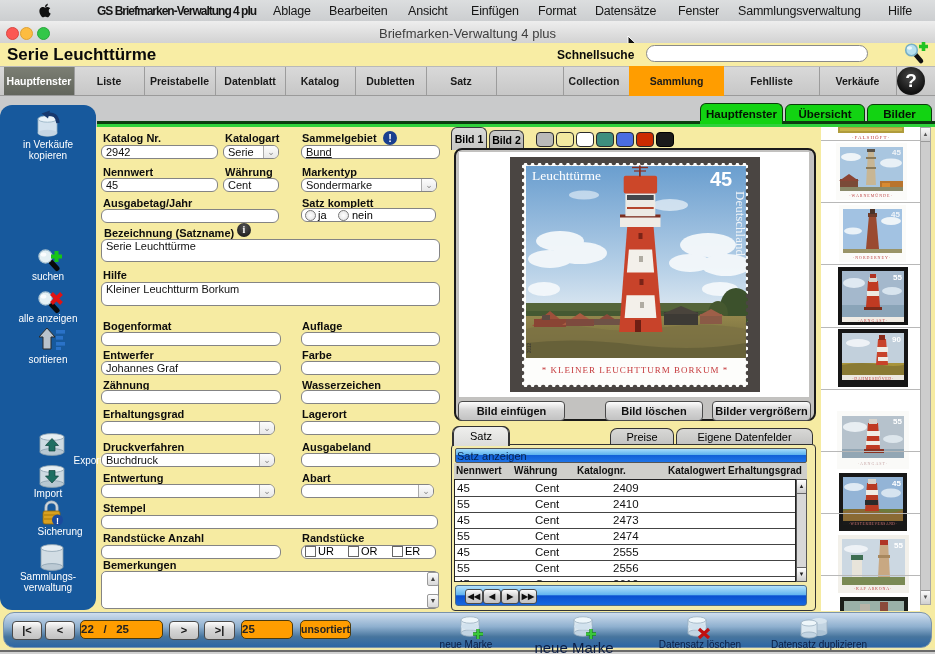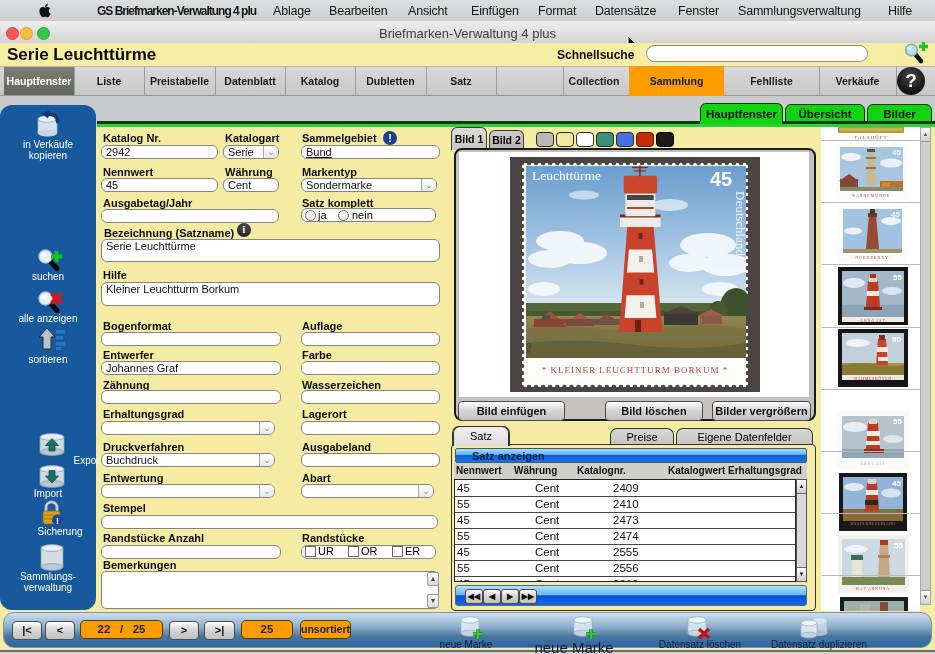--- a/index.html
+++ b/index.html
@@ -4,21 +4,21 @@
   html,body{margin:0;padding:0;}
   body{width:935px;height:654px;overflow:hidden;position:relative;font-family:"Liberation Sans",sans-serif;background:#f6eba2;}
   .ab{position:absolute;}
   .lb{position:absolute;font-weight:bold;font-size:11px;color:#0d0d0d;white-space:nowrap;}
   .fd{position:absolute;background:#fff;border:1px solid #848484;border-radius:6px;height:12px;font-size:11px;color:#111;padding:0 0 0 4px;white-space:nowrap;line-height:12px;}
   .dd{position:absolute;background:#fff;border:1px solid #848484;border-radius:6px;height:12px;font-size:11px;color:#111;line-height:12px;}
   .dd .ar{position:absolute;right:0;top:0;bottom:0;width:14px;border-left:1px solid #aaa;background:linear-gradient(#fcfcfc,#e8e8e8);border-radius:0 5px 5px 0;color:#8a8a8a;font-size:9px;text-align:center;line-height:12px;}
   .tabtxt{position:absolute;top:66px;height:30px;line-height:30px;text-align:center;font-size:10.5px;font-weight:bold;color:#1a1a1a;}
   .mi{position:absolute;top:0;height:21px;line-height:22px;font-size:12.5px;color:#151515;white-space:nowrap;letter-spacing:-0.2px;}
   .btn{position:absolute;background:linear-gradient(#fdfdfd,#d6d6d6 45%,#c2c2c2);border:1px solid #4a4a4a;border-radius:4px;text-align:center;font-weight:bold;font-size:11px;color:#111;}
-  .obtn{position:absolute;background:#ff9d00;border:1.5px solid #4a3a10;border-radius:5px;text-align:center;font-weight:bold;font-size:11.5px;color:#222;}
+  .obtn{position:absolute;background:#ff9d00;border:1.5px solid #4a3a10;border-radius:5px;text-align:left;font-weight:bold;font-size:11.5px;color:#222;}
   .sbt{position:absolute;font-size:10px;color:#fff;text-align:center;width:96px;left:0;}
 </style></head>
 <body>
 
 <div class="ab" style="left:0;top:0;width:935px;height:21px;background:linear-gradient(#dcdedf,#ccced0);border-bottom:1px solid #b4b6b8;"></div>
 <svg class="ab" style="left:38px;top:3px;" width="14" height="15" viewBox="0 0 170 170">
     <path fill="#111" d="M150.37 130.25c-2.45 5.66-5.35 10.87-8.71 15.66-4.58 6.53-8.33 11.05-11.22 13.56-4.48 4.12-9.28 6.23-14.42 6.35-3.69 0-8.14-1.05-13.32-3.18-5.197-2.12-9.973-3.17-14.34-3.17-4.58 0-9.492 1.05-14.746 3.17-5.262 2.13-9.501 3.24-12.742 3.35-4.929.21-9.842-1.96-14.746-6.52-3.13-2.73-7.045-7.41-11.735-14.04-5.032-7.08-9.169-15.29-12.41-24.65-3.471-10.11-5.211-19.9-5.211-29.378 0-10.857 2.346-20.221 7.045-28.068 3.693-6.303 8.606-11.275 14.755-14.925s12.793-5.51 19.948-5.629c3.915 0 9.049 1.211 15.429 3.591 6.362 2.388 10.447 3.599 12.238 3.599 1.339 0 5.877-1.416 13.57-4.239 7.275-2.618 13.415-3.702 18.445-3.275 13.63 1.1 23.87 6.473 30.68 16.153-12.19 7.386-18.22 17.731-18.1 31.002.11 10.337 3.86 18.939 11.23 25.769 3.34 3.17 7.07 5.62 11.22 7.36-.9 2.61-1.85 5.11-2.86 7.51zM119.11 7.24c0 8.102-2.96 15.667-8.86 22.669-7.12 8.324-15.732 13.134-25.071 12.375a25.222 25.222 0 0 1-.188-3.07c0-7.778 3.386-16.102 9.399-22.908 3.002-3.446 6.82-6.311 11.45-8.597 4.62-2.252 8.99-3.497 13.1-3.737.12 1.083.17 2.166.17 3.268z"></path>
   </svg>
 <div class="mi" style="left:97px;font-weight:bold;font-size:12px;letter-spacing:-1px;">GS Briefmarken-Verwaltung 4 plu</div>
 <div class="mi" style="left:273px;">Ablage</div>
@@ -469,21 +469,21 @@
 <div class="btn" style="left:458px;top:401px;width:105px;height:18px;line-height:18px;">Bild einfügen</div>
 <div class="btn" style="left:605px;top:401px;width:96px;height:18px;line-height:18px;">Bild löschen</div>
 <div class="btn" style="left:712px;top:401px;width:97px;height:18px;line-height:18px;">Bilder vergrößern</div>
 
 <div class="ab" style="left:452px;top:426px;width:58px;height:20px;background:linear-gradient(#efefed,#d8d8d6);border:1.5px solid #333;border-bottom:none;border-radius:7px 7px 0 0;text-align:center;font-size:11px;line-height:19px;box-sizing:border-box;z-index:3;">Satz</div>
 <div class="ab" style="left:512px;top:428px;width:96px;height:18px;background:linear-gradient(#d8d8d6,#c2c2c0);border:1.5px solid #333;border-bottom:none;border-radius:7px 7px 0 0;text-align:center;font-size:11px;line-height:17px;box-sizing:border-box;margin-top:24px;">Beschreibung</div>
 <div class="ab" style="left:610px;top:428px;width:64px;height:18px;background:linear-gradient(#d8d8d6,#c2c2c0);border:1.5px solid #333;border-bottom:none;border-radius:7px 7px 0 0;text-align:center;font-size:11px;line-height:17px;box-sizing:border-box;">Preise</div>
 <div class="ab" style="left:676px;top:428px;width:137px;height:18px;background:linear-gradient(#d8d8d6,#c2c2c0);border:1.5px solid #333;border-bottom:none;border-radius:7px 7px 0 0;text-align:center;font-size:11px;line-height:17px;box-sizing:border-box;">Eigene Datenfelder</div>
 <div class="ab" style="left:451px;top:444px;width:365px;height:167px;background:#f4ebaa;border:1.5px solid #333;border-radius:4px;box-sizing:border-box;z-index:2;"></div>
 <div class="ab" style="left:453px;top:426px;width:56px;height:20px;background:linear-gradient(#efefed,#dcdcda);border:1.5px solid #333;border-bottom:none;border-radius:7px 7px 0 0;text-align:center;font-size:11px;line-height:19px;box-sizing:border-box;z-index:4;">Satz</div>
-<div class="ab" style="left:455px;top:448px;width:352px;height:15px;border:1px solid #555;background:linear-gradient(#a6dcfc,#5cb2ee 45%,#1261d8 50%,#1e74e8);border-radius:2px;font-weight:bold;font-size:11px;line-height:15px;color:#06224e;padding-left:16px;box-sizing:border-box;z-index:3;">Satz anzeigen</div>
+<div class="ab" style="left:455px;top:448px;width:352px;height:15px;border:1px solid #555;background:linear-gradient(#a6dcfc,#5cb2ee 45%,#1261d8 50%,#1e74e8);border-radius:2px;font-weight:normal;font-size:11px;line-height:15px;color:#06224e;padding-left:1px;box-sizing:border-box;z-index:3;">Satz anzeigen</div>
 <div class="ab" style="left:454px;top:463px;width:353px;height:16px;z-index:3;font-weight:bold;font-size:10px;color:#111;background:#cfcfcb;line-height:16px;">
   <span style="position:absolute;left:2px;">Nennwert</span>
   <span style="position:absolute;left:60px;">Währung</span>
   <span style="position:absolute;left:123px;">Katalognr.</span>
   <span style="position:absolute;left:214px;font-size:10px;">Katalogwert</span>
   <span style="position:absolute;left:274px;font-size:10px;">Erhaltungsgrad</span>
 </div>
 <div class="ab" style="left:454px;top:479px;width:342px;height:103px;background:#fff;border:1.5px solid #222;box-sizing:border-box;z-index:3;overflow:hidden;font-size:11.5px;color:#111;">
   <div style="position:absolute;top:0;width:100%;height:16px;border-bottom:1px solid #444;">
       <span style="position:absolute;left:2px;top:2px;">45</span>

